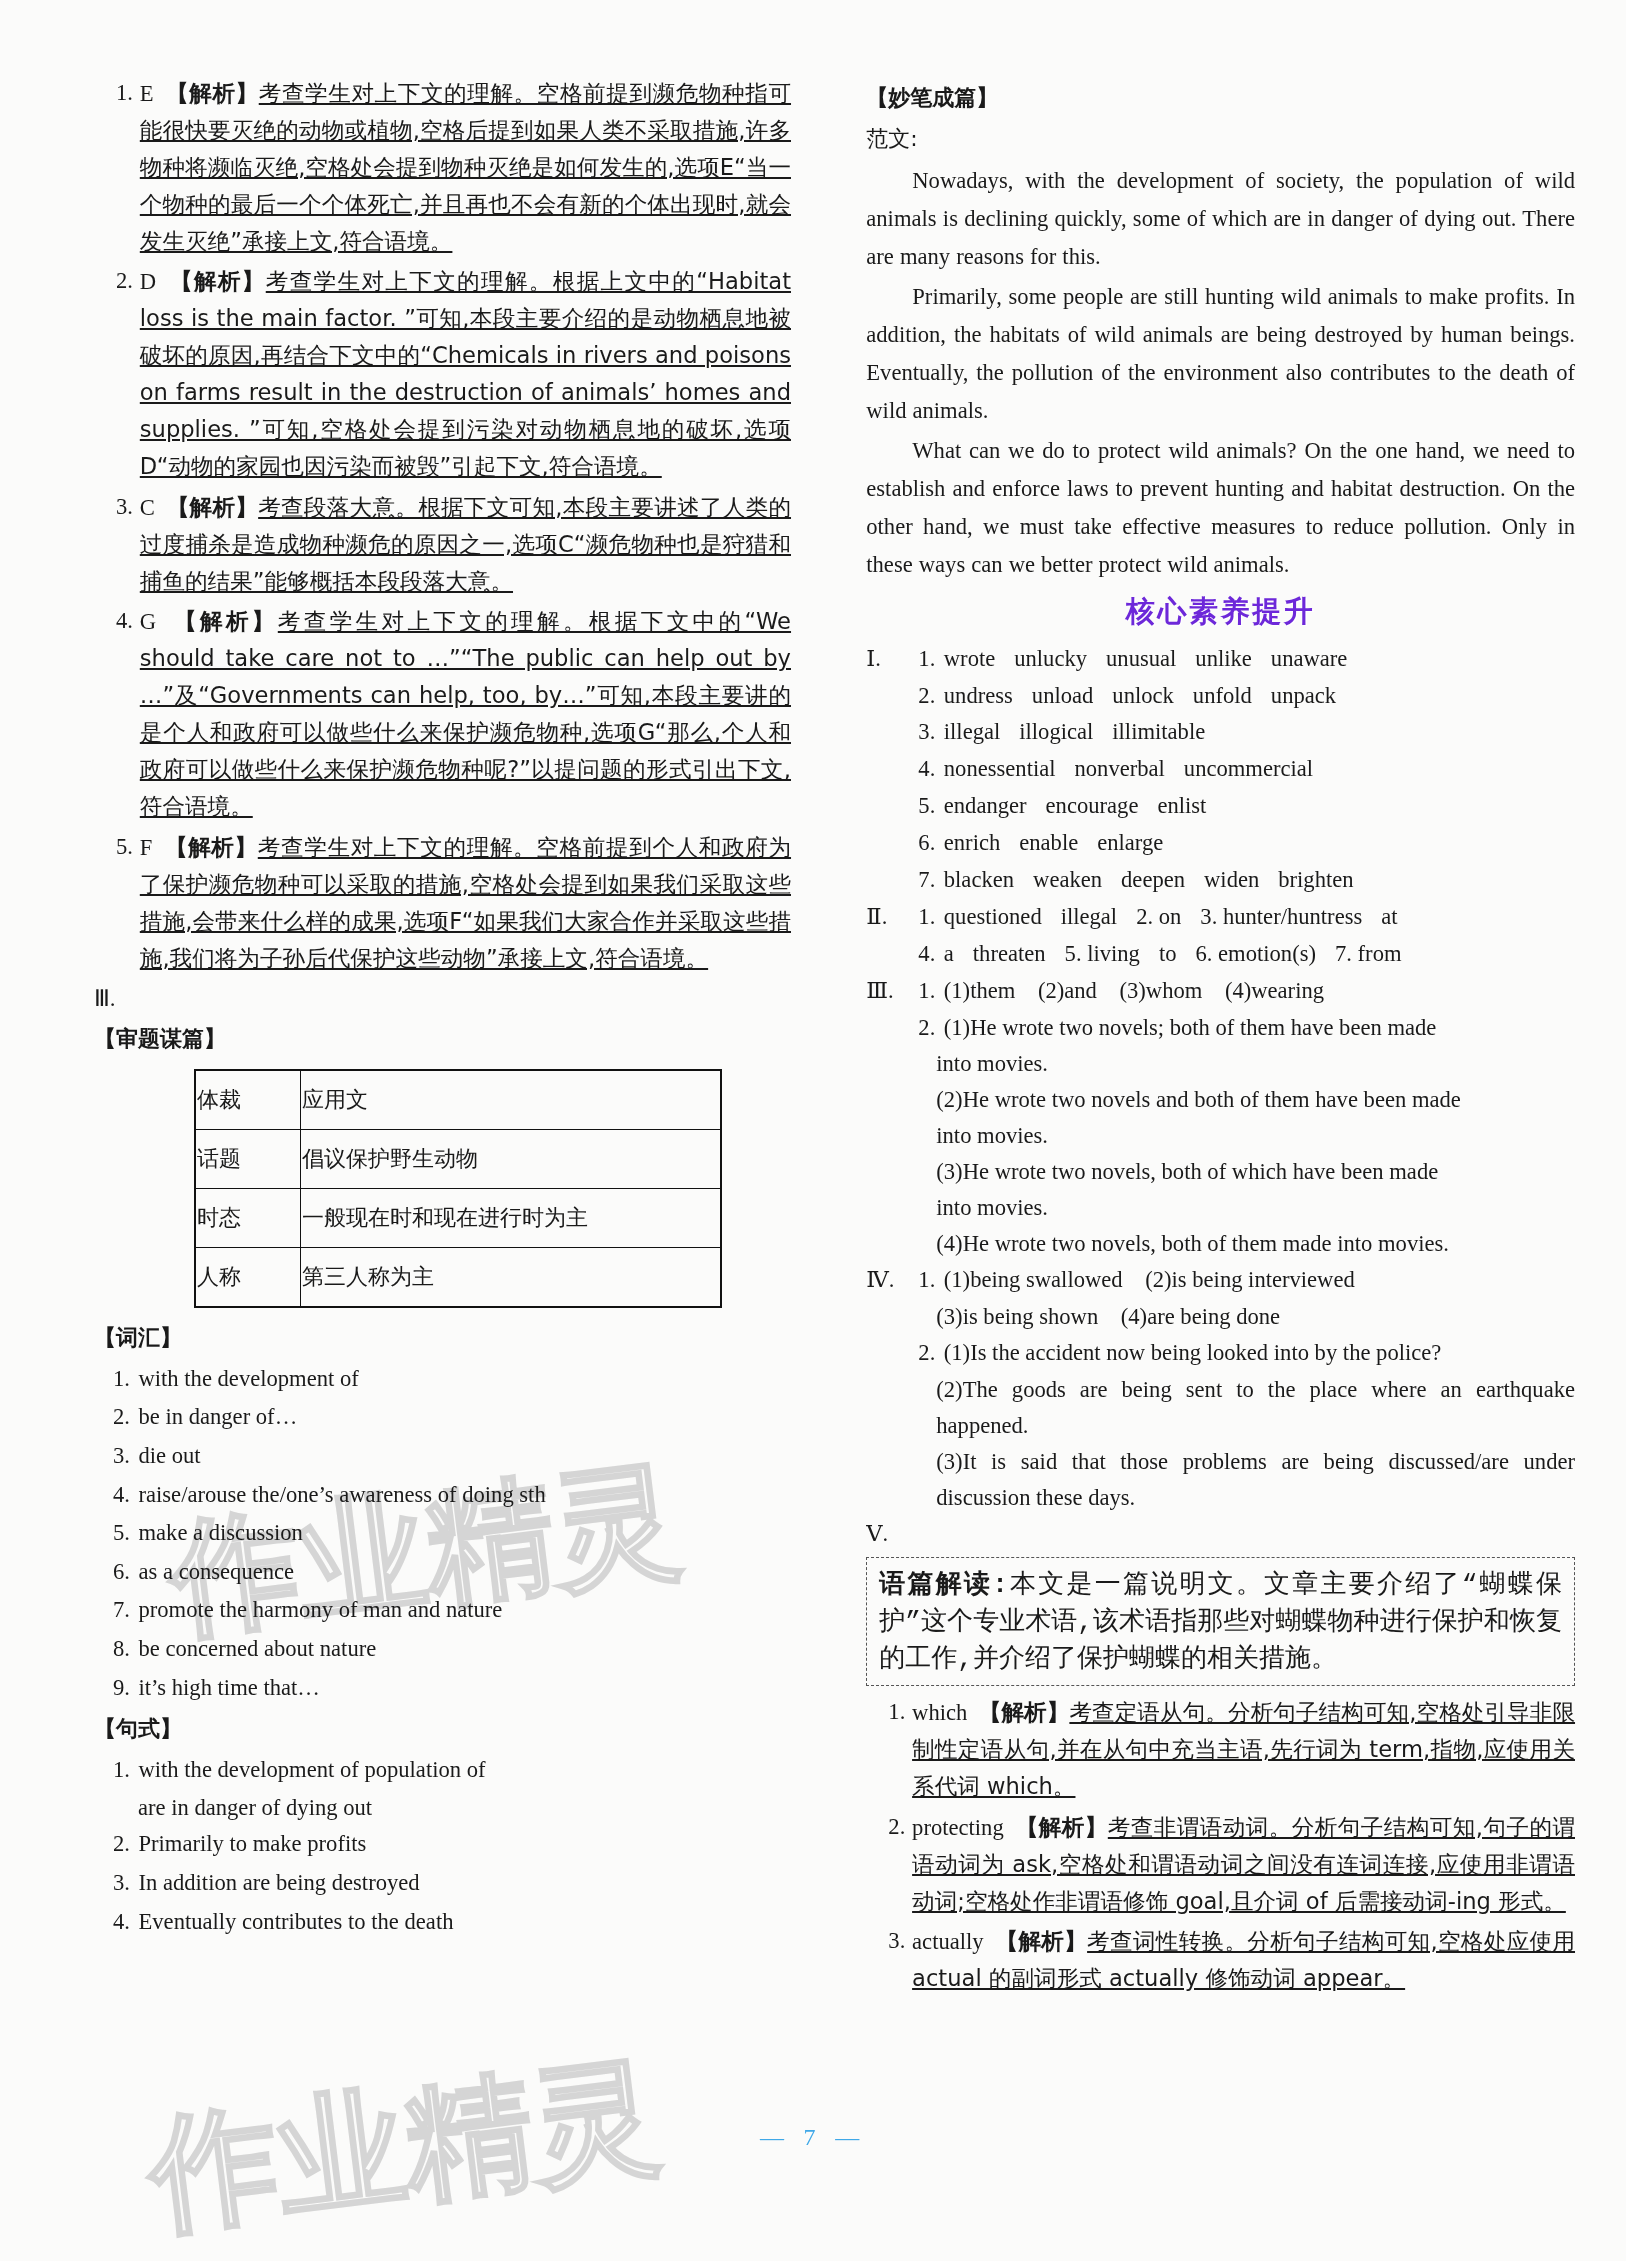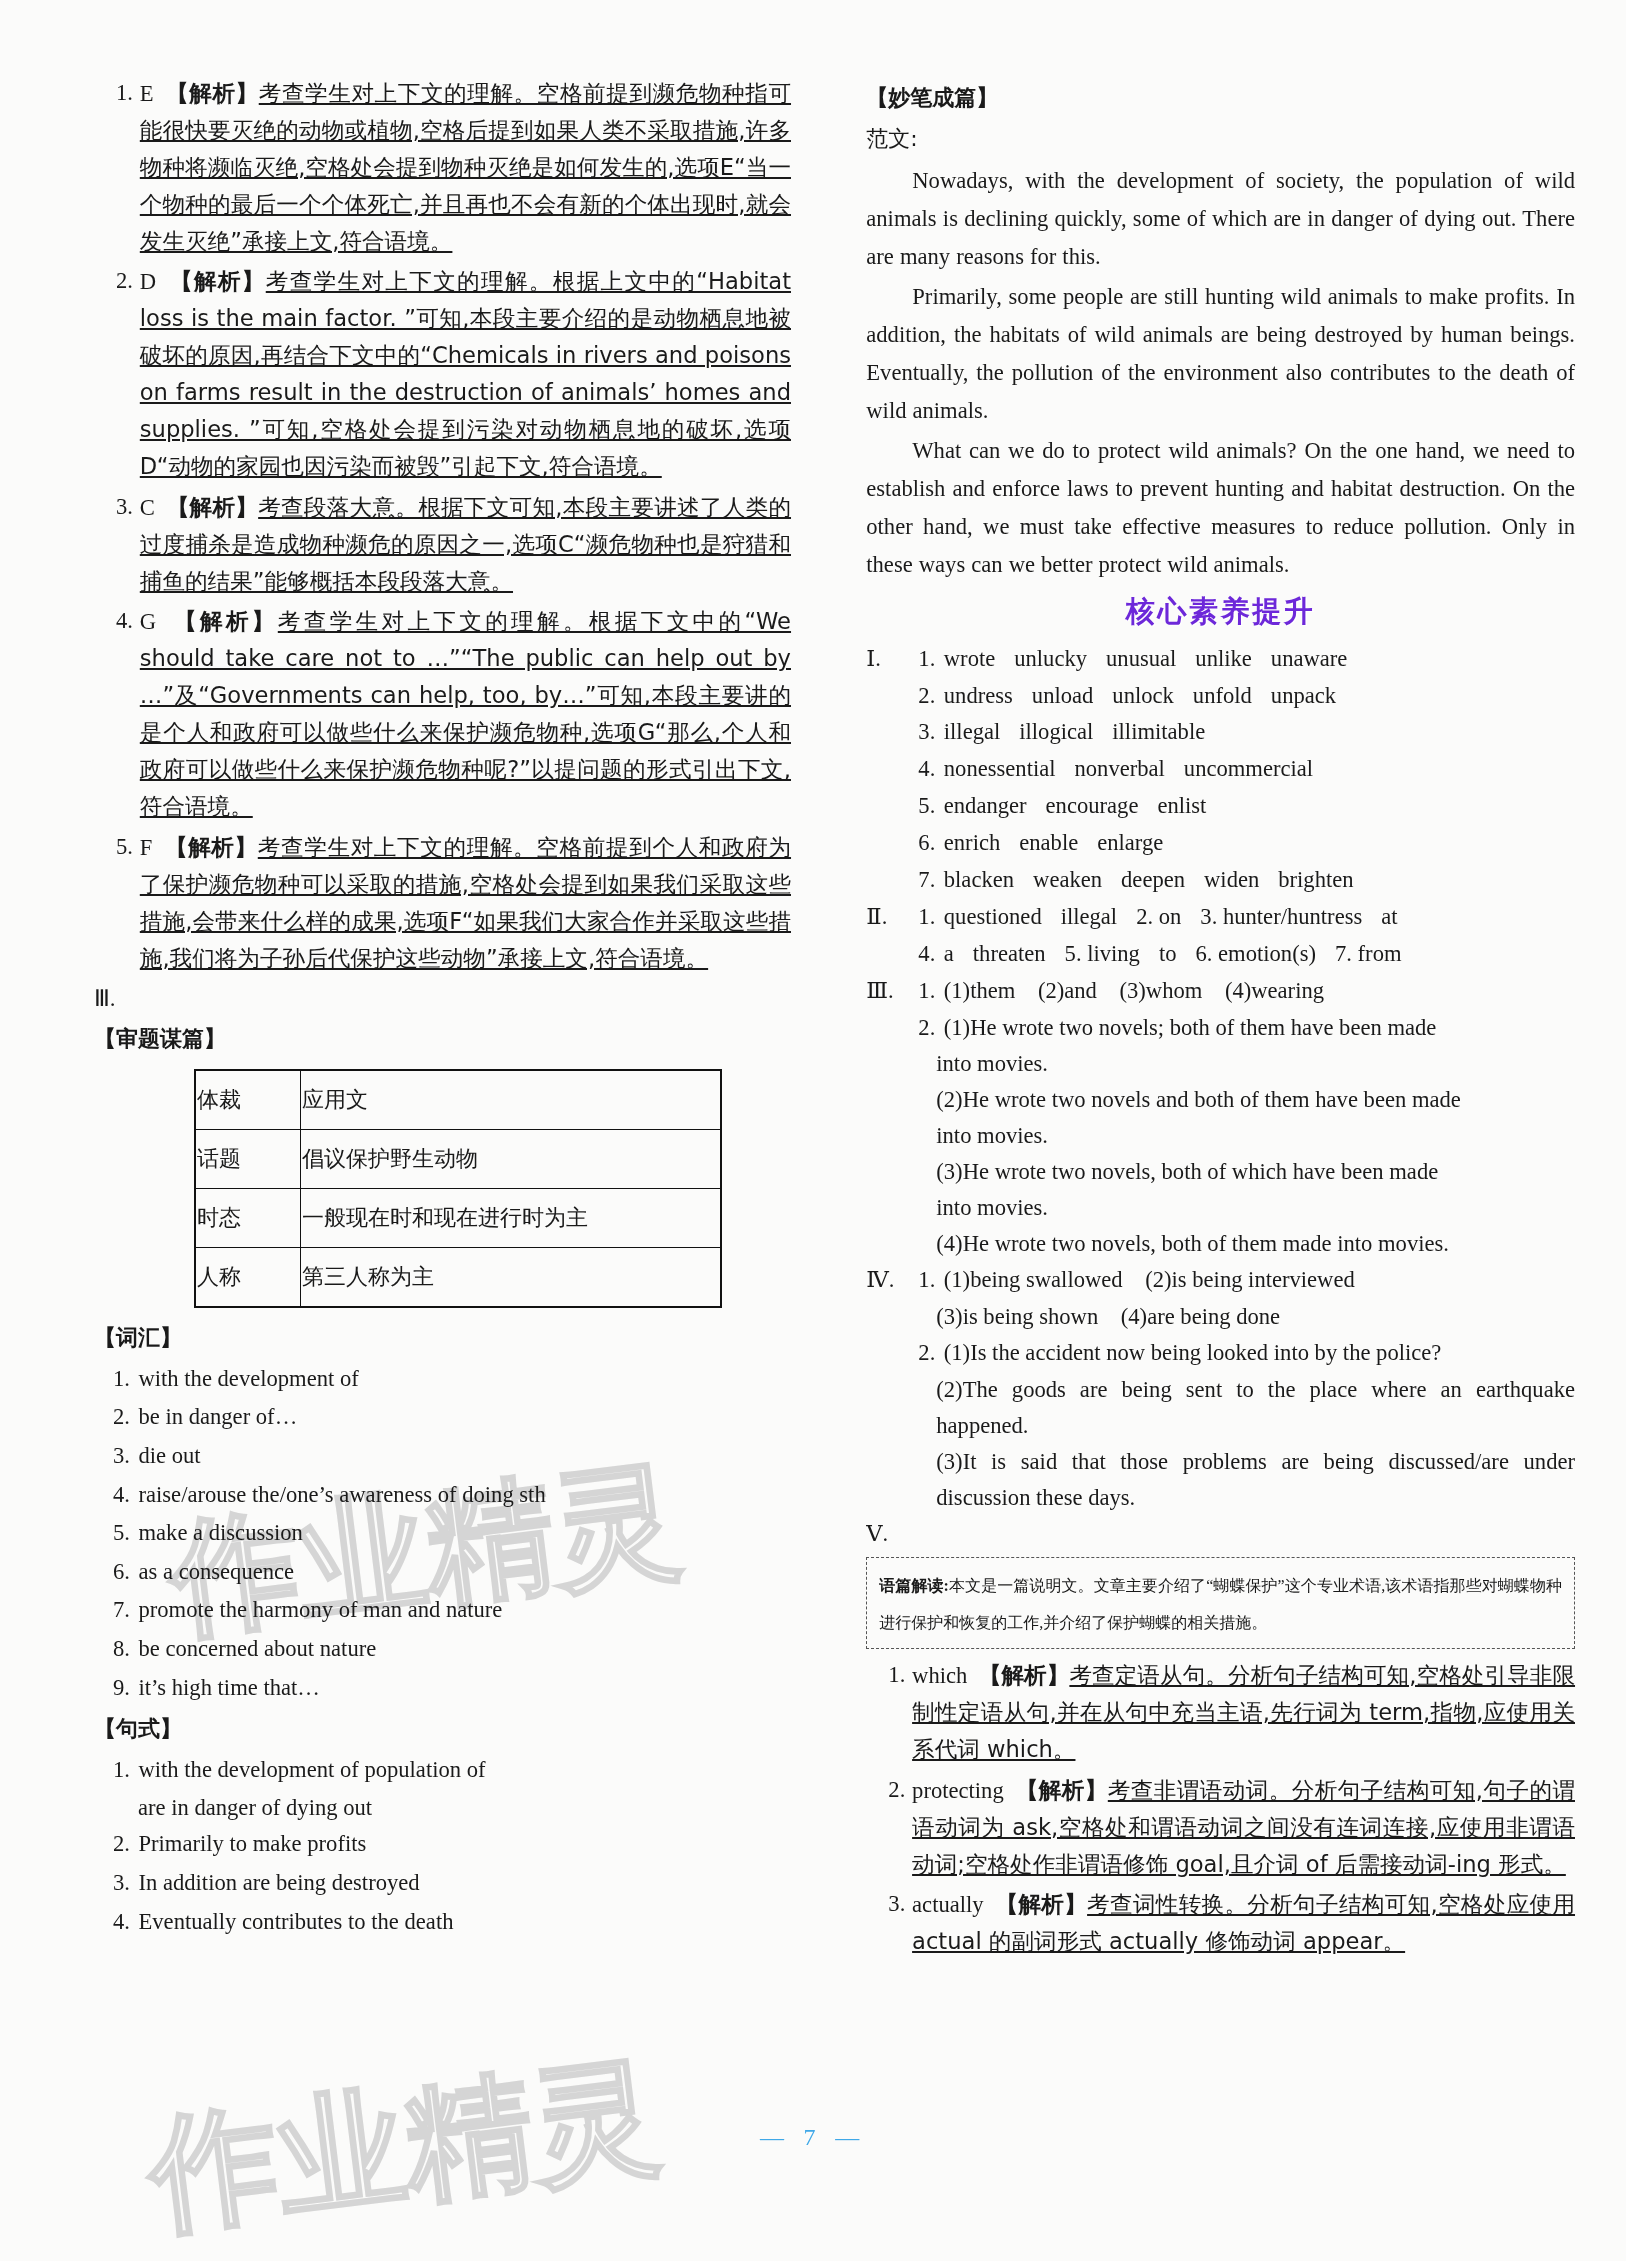--- a/index.html
+++ b/index.html
@@ -177,22 +177,22 @@
   .cont {
     font-size: 22.6px;
     line-height: 36px;
     padding-left: 70px;
   }
 
   .dashbox {
     border: 1.7px dashed #555;
     padding: 8.5px 12px 6.8px 12px;
     margin: 5.1px 0 8.5px 0;
-    font-family: Liberation Serif, serif;
-    font-size: 16px;
+    font-family: Liberation Mono, monospace;
+    font-size: 26px;
     line-height: 37px;
     text-align: justify;
   }
   .dashbox b { font-weight: 700; }
 
   .pagenum {
     position: absolute;
     left: 0;
     top: 2124px;
     width: 1626px;

